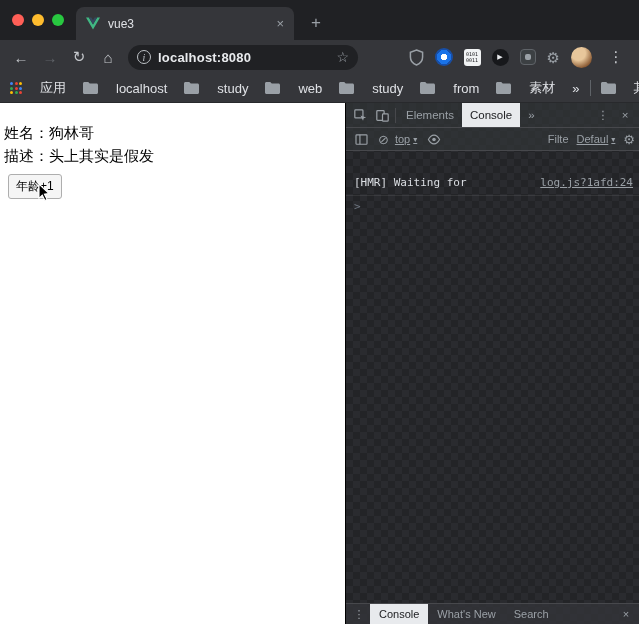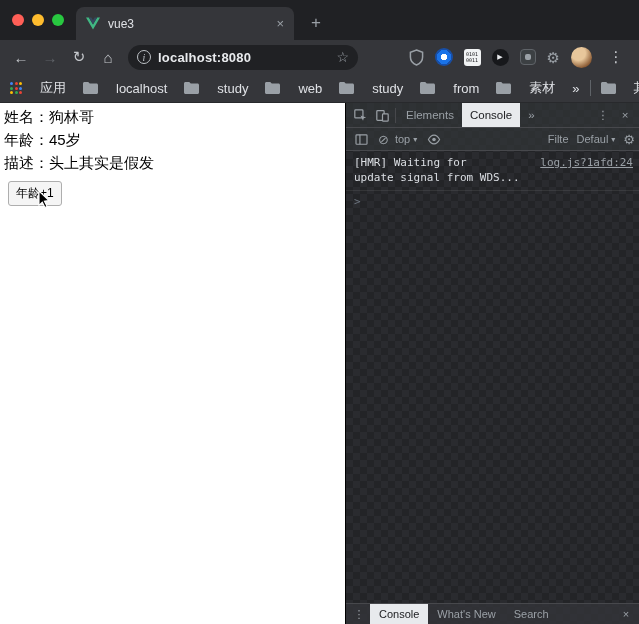--- a/index.html
+++ b/index.html
@@ -50,21 +50,21 @@
                border-bottom:1px solid #28292c; }
   .bm { display:flex; align-items:center; gap:18px; color:#dfe1e5; font-size:13px; white-space:nowrap; }
   .apps-grid { display:grid; grid-template-columns:repeat(3,3px); grid-gap:1.5px; }
   .apps-grid i { width:3px; height:3px; border-radius:50%; display:block; }
   .bm-right { margin-left:auto; display:flex; align-items:center; gap:10px; }
   .bm-chevrons { color:#dfe1e5; font-size:13px; }
   .bm-divider { width:1px; height:16px; background:#5f6368; }
 
   
   .content { flex:1; min-height:0; display:flex; background:#fff; }
-  .page { flex:1; padding:2px 4px; color:#000; font-size:15px; position:relative; background:#fff; }
+  .page { flex:1; padding:18px 4px; color:#000; font-size:15px; position:relative; background:#fff; }
   .page .line { line-height:23px; }
   .vbtn-wrap { position:relative; display:inline-block; margin:7px 0 0 4px; }
   button.vbtn { font-size:12px; padding:3px 7px; border:1px solid #aeaeae; border-radius:3px;
                 background:#f5f5f5; color:#000; font-family:inherit; }
   .cursor-svg { position:absolute; left:30px; top:9px; pointer-events:none; }
 
   
   .devtools { width:294px; flex:0 0 294px; display:flex; flex-direction:column; color:#9aa0a6;
     border-left:1px solid #000;
     background-color:#232427;
@@ -74,28 +74,28 @@
     background-size:14px 14px; background-position:0 0,7px 7px; }
   .dt-tabbar { height:25px; flex:0 0 25px; display:flex; align-items:center; background:rgba(50,52,56,.72);
                border-bottom:1px solid #47484c; padding:0 3px; font-size:11.5px; }
   .dt-iconbtn { width:22px; height:100%; display:flex; align-items:center; justify-content:center; }
   .dt-vdiv { width:1px; height:15px; background:#47484c; margin:0 2px; }
   .dt-tab { padding:0 8px; height:100%; display:flex; align-items:center; color:#9aa0a6; }
   .dt-tab.active { background:#e8eaed; color:#202124; }
   .dt-spacer { flex:1; }
   .dt-toolbar { height:23px; flex:0 0 23px; display:flex; align-items:center; background:rgba(50,52,56,.72);
                 border-bottom:1px solid #47484c; padding:0 4px; gap:6px; font-size:11px; }
-  .dt-drop { display:flex; align-items:center; gap:3px; color:#9aa0a6; }
+  .dt-drop { display:flex; align-items:center; gap:3px; color:#9aa0a6;text-decoration:underline; }
   .dt-drop .caret { font-size:8px; }
   .dt-glyph { font-size:13px; line-height:1; color:#9aa0a6; }
   .dt-toolbar .right { margin-left:auto; display:flex; align-items:center; gap:8px; }
 
   .dt-console { flex:1; min-height:0; font-family:"DejaVu Sans Mono",monospace; font-size:11px;
                 display:flex; flex-direction:column; }
-  .msg { padding:4px 6px 5px 8px; border-bottom:1px solid rgba(255,255,255,.08); color:#dcdfe4; line-height:15px; }
+  .msg { padding:4px 6px 5px 8px; border-bottom:1px solid rgba(255,255,255,.08); color:#dcdfe4; line-height:15px;margin-top:20px; }
   .msg-head { display:flex; justify-content:space-between; align-items:flex-start; }
   .msg-link { color:#9aa0a6; text-decoration:underline; margin-left:8px; white-space:nowrap; }
   .prompt-row { padding:4px 6px 4px 8px; display:flex; gap:7px; color:#8a9199; }
   .prompt-chevron { color:#6e7681; }
 
   .dt-bottombar { height:21px; flex:0 0 21px; display:flex; align-items:center; background:rgba(50,52,56,.85);
                   border-top:1px solid #47484c; font-size:11px; padding:0 2px; }
   .dt-btab { padding:0 9px; height:100%; display:flex; align-items:center; color:#9aa0a6; }
   .dt-btab.active { background:#e8eaed; color:#202124; }
 </style>
@@ -212,21 +212,20 @@
           </svg>
         <span>其他书签</span>
       </div>
     </div>
   </div>
 
   <div class="content">
 
     <div class="page">
       <div class="line">姓名：狗林哥</div>
-      <div class="line">年龄：45岁</div>
       <div class="line">描述：头上其实是假发</div>
       <div class="vbtn-wrap">
         <button class="vbtn">年龄+1</button>
         <svg class="cursor-svg" width="13" height="19" viewBox="0 0 13 19">
           <path d="M1 1l10 9.5-4.6.6 2.7 5.4-2.2 1-2.6-5.4L1 15.3z" fill="#000" stroke="#fff" stroke-width="1.1"></path>
         </svg>
       </div>
     </div>
 
     <div class="devtools">
@@ -280,21 +279,20 @@
           <span class="dt-glyph">⚙</span>
         </span>
       </div>
 
       <div class="dt-console">
         <div class="msg">
           <div class="msg-head">
             <span>[HMR] Waiting for</span>
             <span class="msg-link">log.js?1afd:24</span>
           </div>
-          <div>update signal from WDS...</div>
         </div>
         <div class="prompt-row">
           <span class="prompt-chevron">&gt;</span>
         </div>
       </div>
 
       <div class="dt-bottombar">
         <span class="dt-iconbtn">⋮</span>
         <span class="dt-btab active">Console</span>
         <span class="dt-btab">What's New</span>

